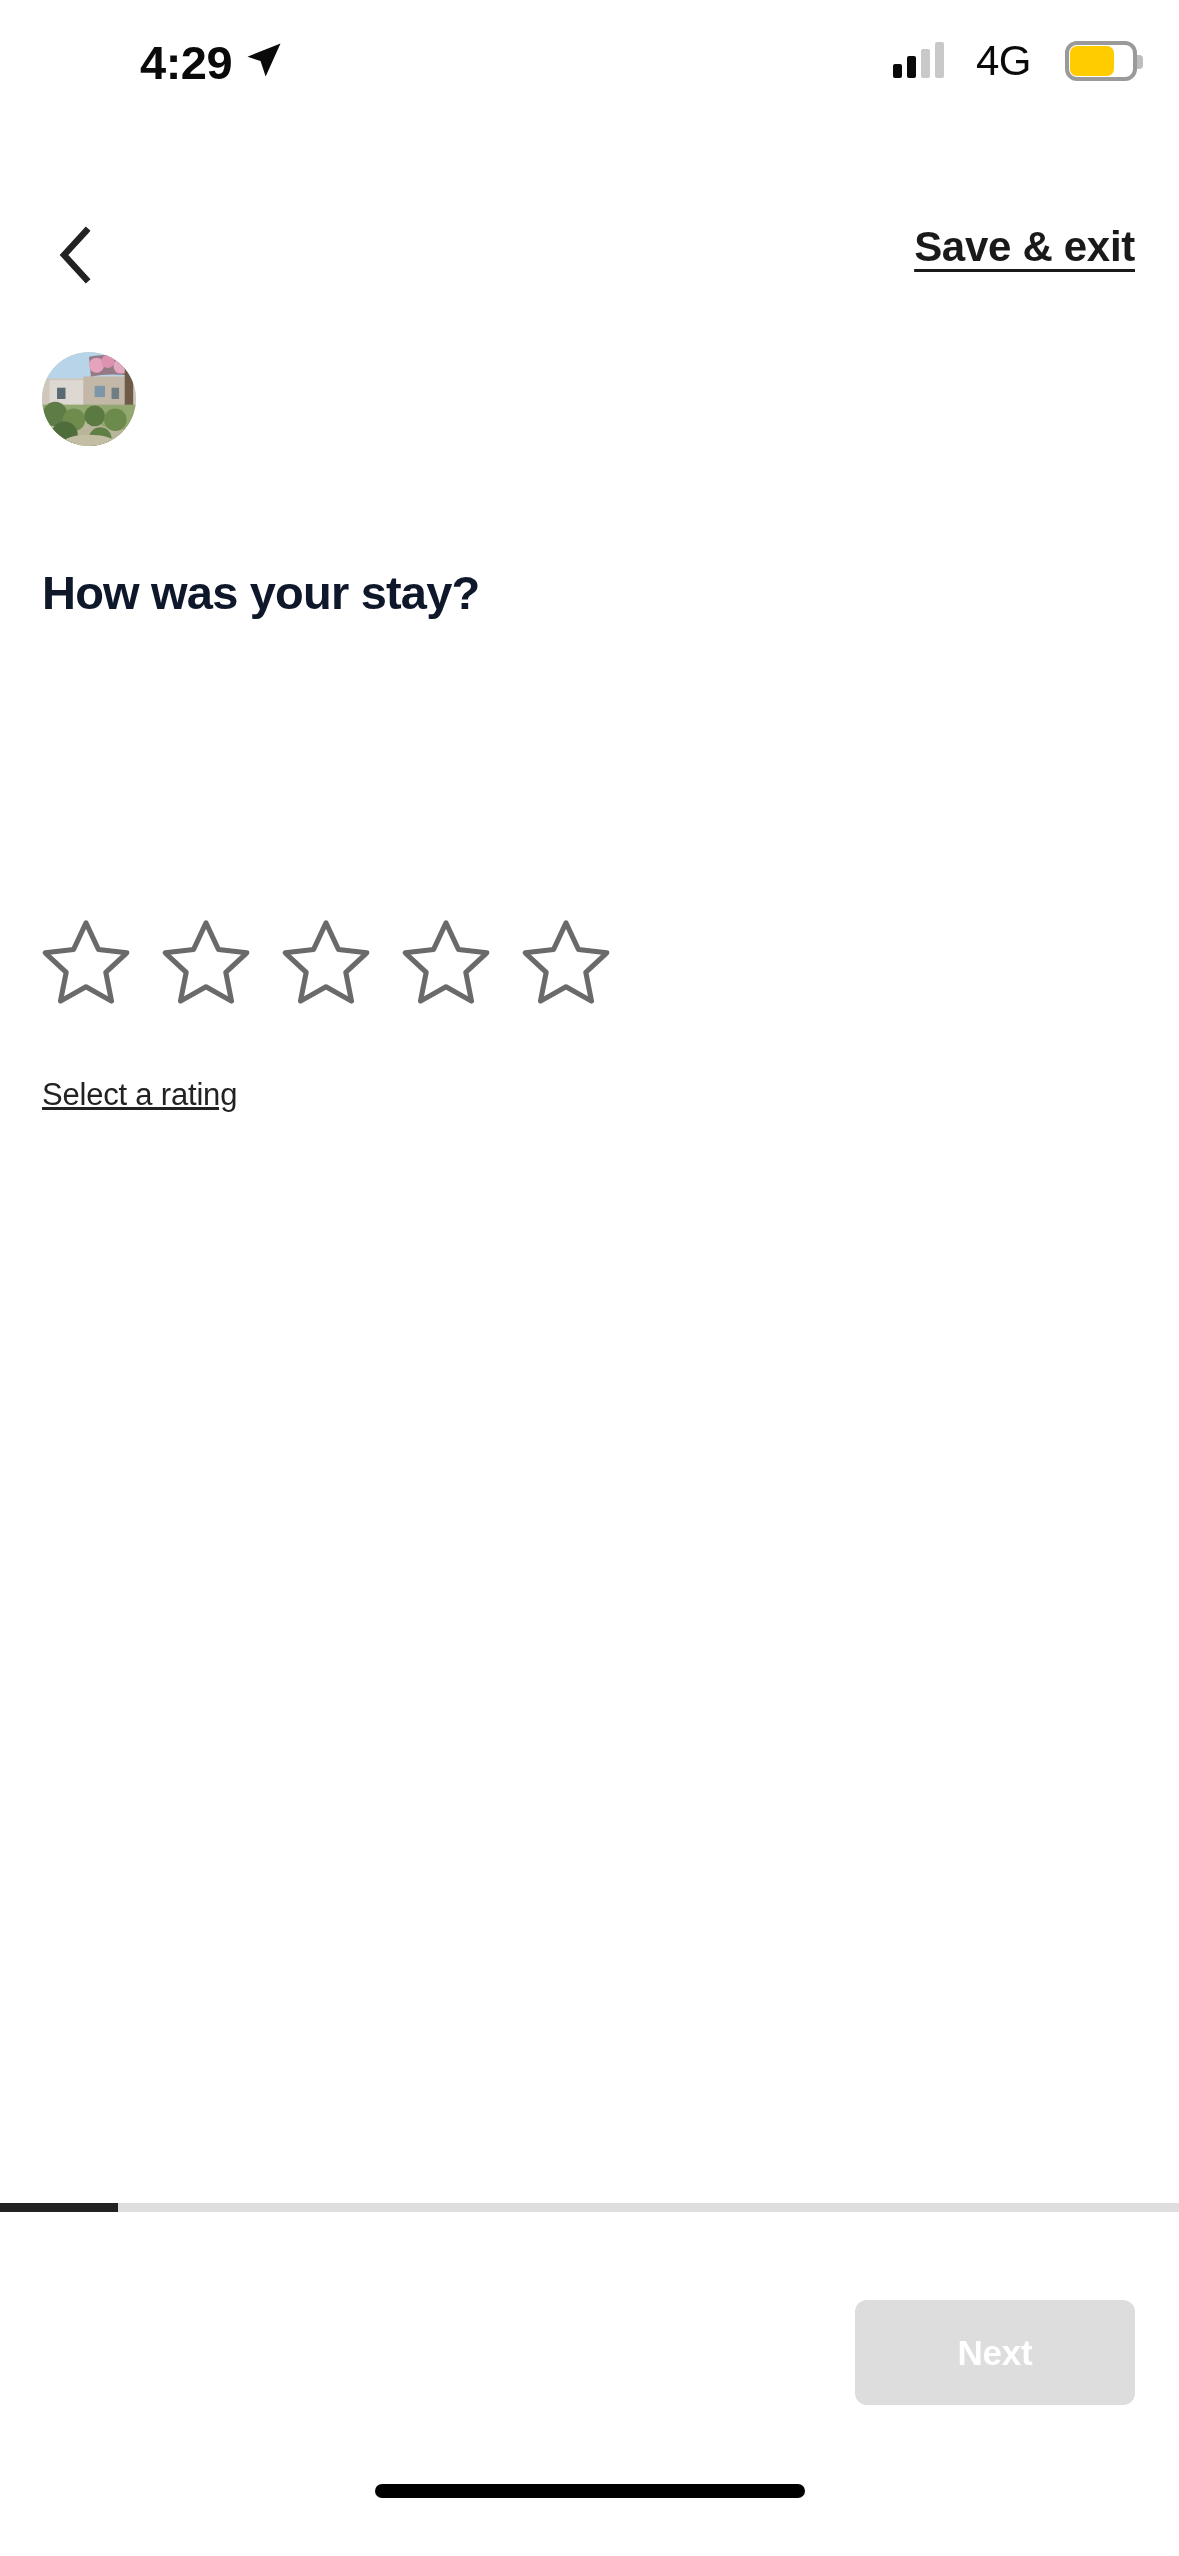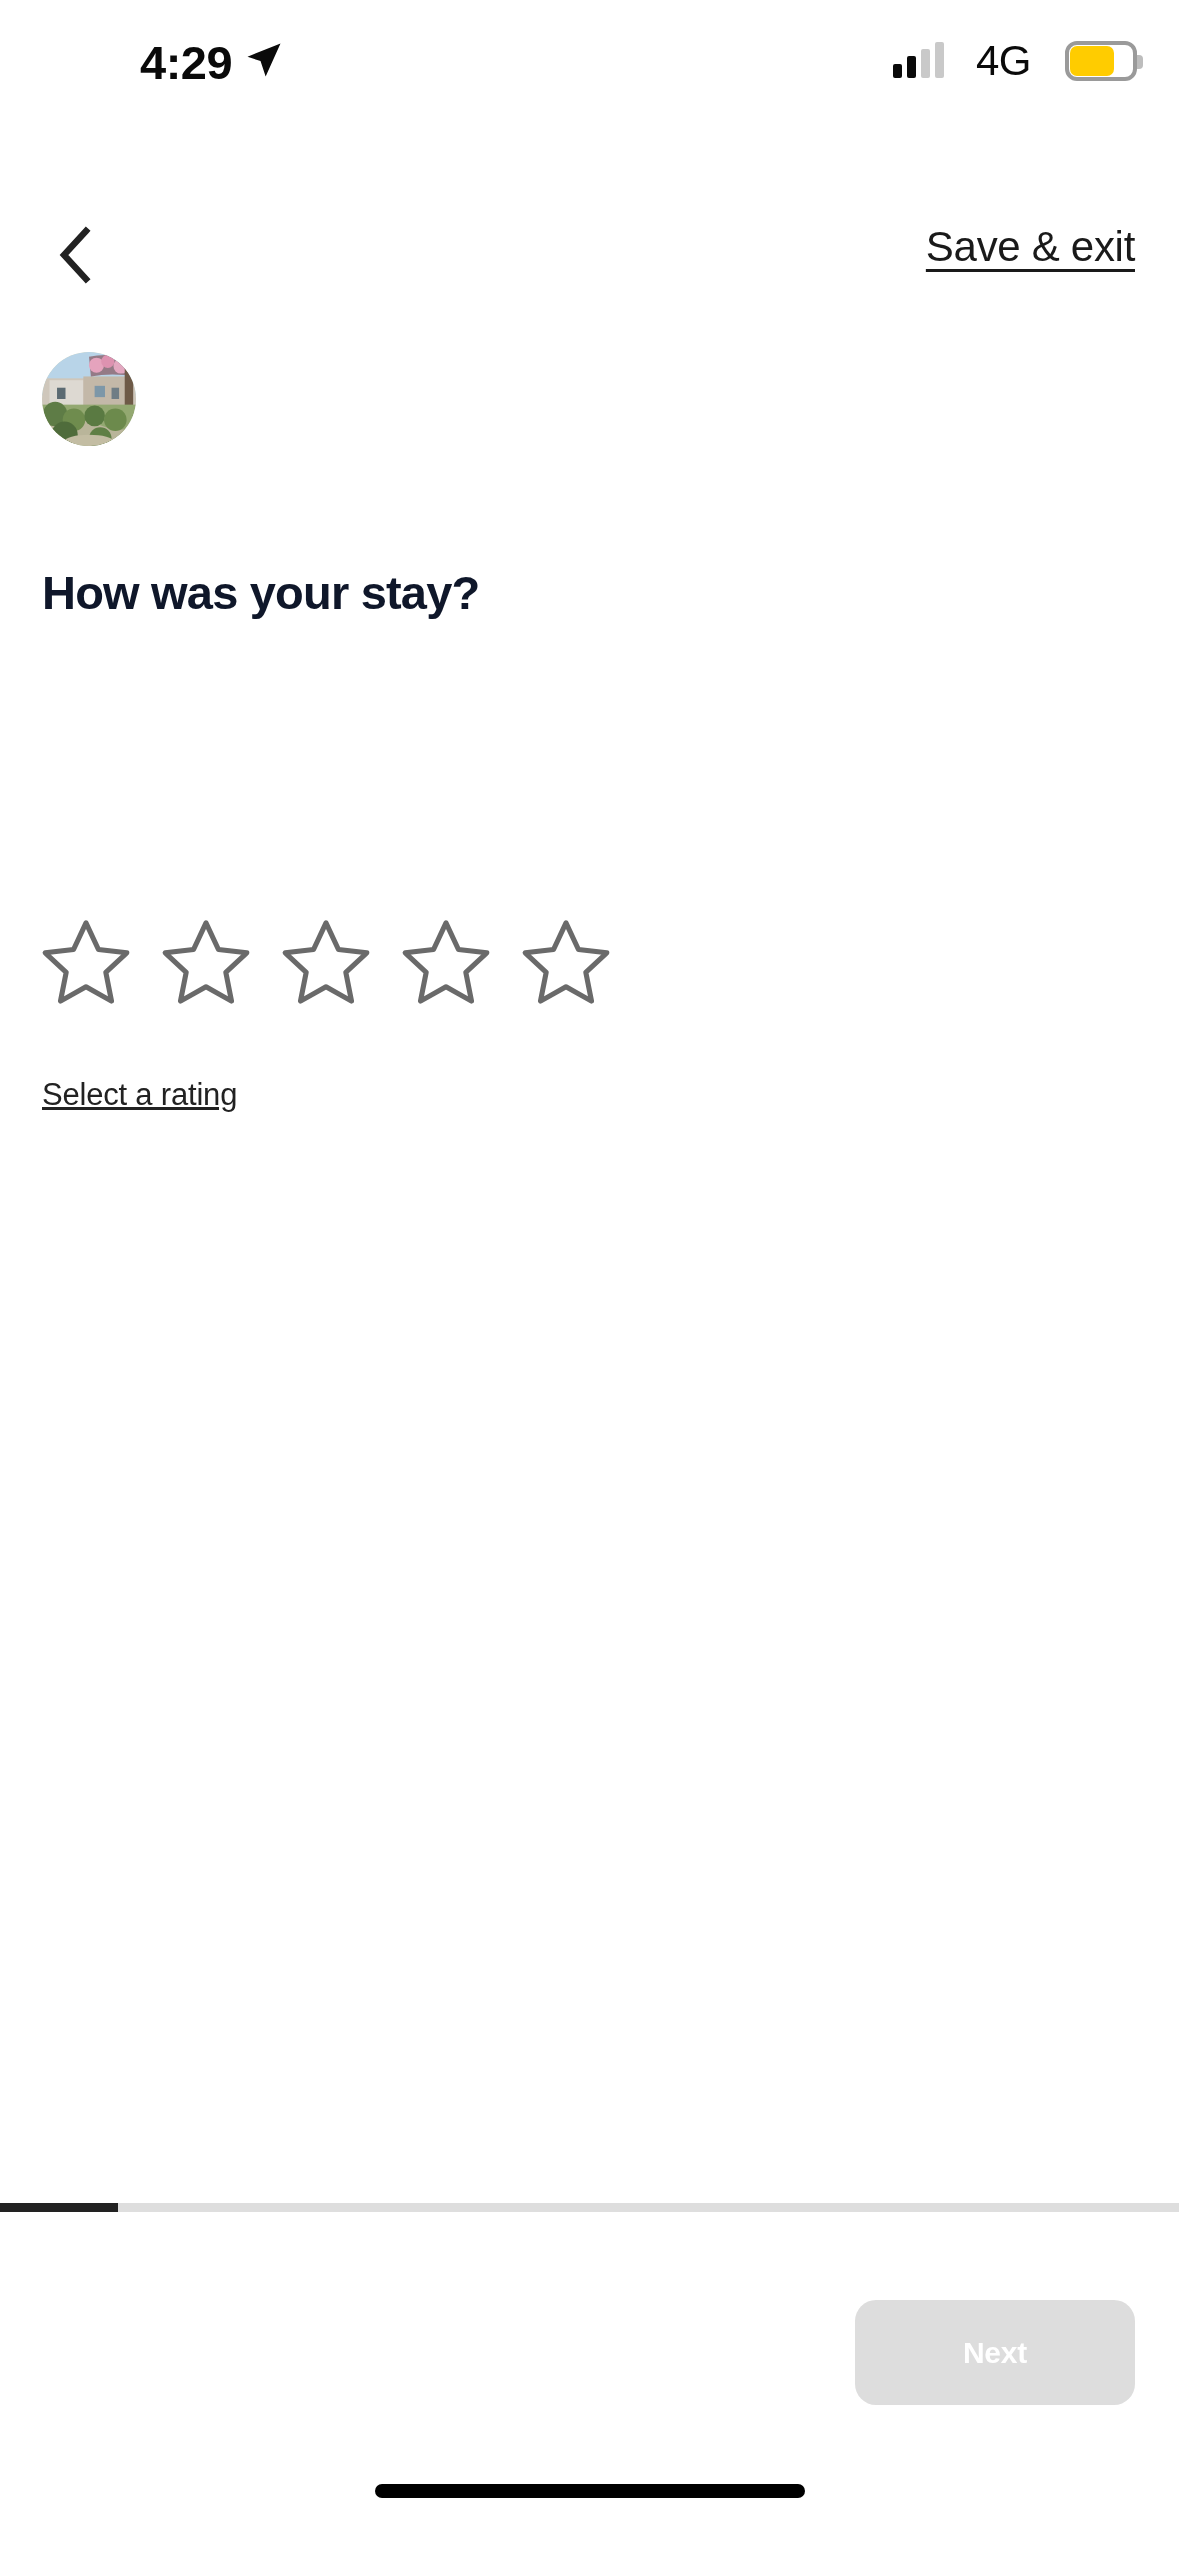--- a/index.html
+++ b/index.html
@@ -68,21 +68,21 @@
     width:1179px; height:105px;
   }
   .back-button {
     position:absolute; left:30px; top:6px;
     width:92px; height:92px;
     display:flex; align-items:center; justify-content:center;
     cursor:pointer;
   }
   .save-exit {
     position:absolute; right:44px; top:18px;
-    font-size:42px; font-weight:400; color:#1a1a1a;
+    font-size:42px; font-weight:700; color:#1a1a1a;
     letter-spacing:-0.3px;
     text-decoration:underline;
     text-underline-offset:8px;
     text-decoration-thickness:3px;
     cursor:pointer; white-space:nowrap;
   }
 
   
   .content {
     position:absolute; top:0; left:0;
@@ -135,24 +135,24 @@
   }
   .progress-fill {
     position:absolute; left:0; top:0;
     height:9px;
     background:#222222;
   }
   .next-button {
     position:absolute; left:855px; top:2300px;
     width:280px; height:105px;
     background:#dddddd;
-    border:none; border-radius:21px;
+    border:none; border-radius:12px;
     color:#ffffff;
     font-family:"Liberation Sans", sans-serif;
-    font-size:30px; font-weight:600;
+    font-size:35px; font-weight:600;
     letter-spacing:-0.2px;
     display:flex; align-items:center; justify-content:center;
     cursor:default;
   }
   .home-indicator {
     position:absolute; left:50%; top:2484px;
     transform:translateX(-50%);
     width:430px; height:14px;
     background:#000000; border-radius:7px;
   }

